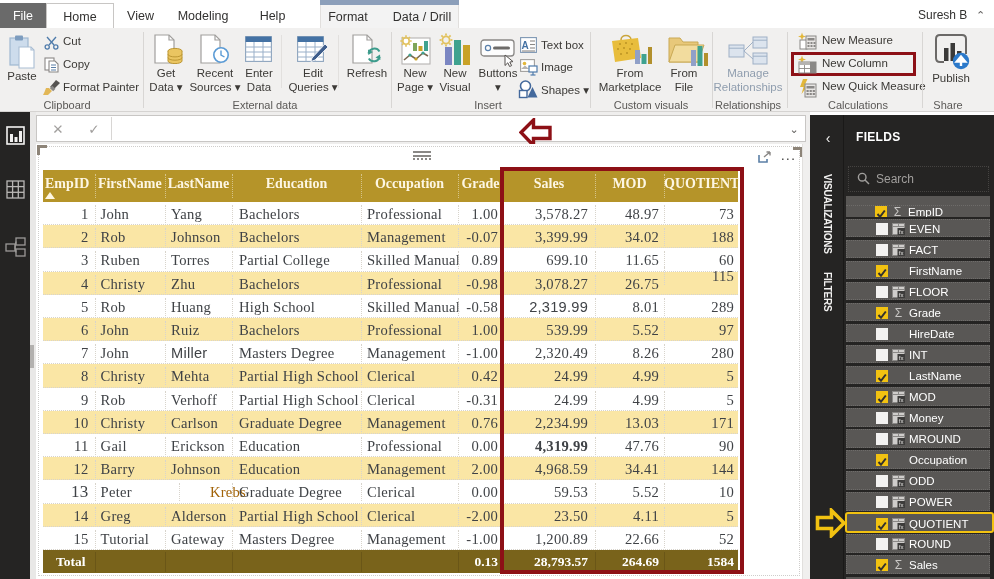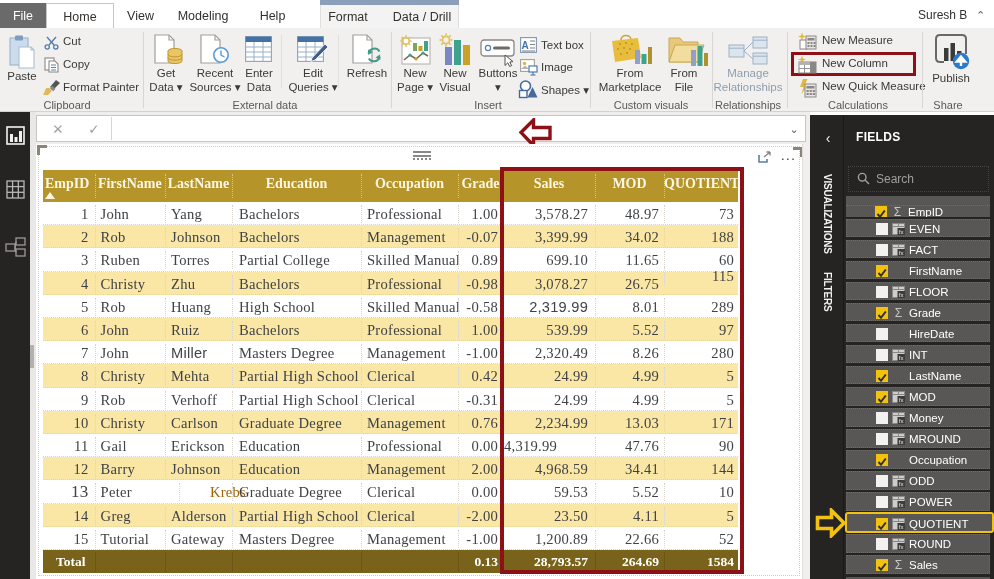--- a/index.html
+++ b/index.html
@@ -485,21 +485,21 @@
       <div class="abs" style="left:503px;top:413.8px;width:92px;height:18px;color:#3f4246;font-family:'Liberation Serif',serif;font-size:14.6px;letter-spacing:0.25px;white-space:nowrap;line-height:18px;text-align:right;padding-right:7px;border-left:1px dotted #d8d4cc;">2,234.99</div>
       <div class="abs" style="left:595px;top:413.8px;width:69px;height:18px;color:#3f4246;font-family:'Liberation Serif',serif;font-size:14.6px;letter-spacing:0.25px;white-space:nowrap;line-height:18px;text-align:right;padding-right:5px;border-left:1px dotted #d8d4cc;">13.03</div>
       <div class="abs" style="left:664px;top:413.8px;width:74px;height:18px;color:#3f4246;font-family:'Liberation Serif',serif;font-size:14.6px;letter-spacing:0.25px;white-space:nowrap;line-height:18px;text-align:right;padding-right:4px;border-left:1px dotted #d8d4cc;">171</div>
       <div class="abs" style="left:43px;top:434.0px;width:695px;height:23.2px;background:#ffffff;border-bottom:1px dotted #d8d4cc;"></div>
       <div class="abs" style="left:43px;top:437.0px;width:51.6px;height:18px;color:#3f4246;font-family:'Liberation Serif',serif;font-size:14.6px;letter-spacing:0.25px;white-space:nowrap;line-height:18px;text-align:right;padding-right:6px;">11</div>
       <div class="abs" style="left:94.6px;top:437.0px;width:70.4px;height:18px;color:#3f4246;font-family:'Liberation Serif',serif;font-size:14.6px;letter-spacing:0.25px;white-space:nowrap;line-height:18px;text-align:left;padding-left:5px;border-left:1px dotted #d8d4cc;">Gail</div>
       <div class="abs" style="left:165px;top:437.0px;width:67px;height:18px;color:#3f4246;font-family:'Liberation Serif',serif;font-size:14.6px;letter-spacing:0.25px;white-space:nowrap;line-height:18px;text-align:left;padding-left:5px;border-left:1px dotted #d8d4cc;">Erickson</div>
       <div class="abs" style="left:232px;top:437.0px;width:129px;height:18px;color:#3f4246;font-family:'Liberation Serif',serif;font-size:14.6px;letter-spacing:0.25px;white-space:nowrap;line-height:18px;text-align:left;padding-left:6px;border-left:1px dotted #d8d4cc;">Education</div>
       <div class="abs" style="left:361px;top:437.0px;width:97px;height:18px;color:#3f4246;font-family:'Liberation Serif',serif;font-size:14.6px;letter-spacing:0.25px;white-space:nowrap;line-height:18px;text-align:left;padding-left:5px;border-left:1px dotted #d8d4cc;">Professional</div>
       <div class="abs" style="left:458px;top:437.0px;width:45px;height:18px;color:#3f4246;font-family:'Liberation Serif',serif;font-size:14.6px;letter-spacing:0.25px;white-space:nowrap;line-height:18px;text-align:right;padding-right:5px;border-left:1px dotted #d8d4cc;">0.00</div>
-      <div class="abs" style="left:503px;top:437.0px;width:92px;height:18px;color:#3f4246;font-family:'Liberation Serif',serif;font-size:14.6px;letter-spacing:0.25px;white-space:nowrap;line-height:18px;text-align:left;padding-right:7px;border-left:1px dotted #d8d4cc;">4,319.99</div>
+      <div class="abs" style="left:503px;top:437.0px;width:92px;height:18px;color:#3f4246;font-family:'Liberation Serif',serif;font-size:14.6px;letter-spacing:0.25px;white-space:nowrap;line-height:18px;text-align:right;padding-right:7px;border-left:1px dotted #d8d4cc;font-weight:bold;">4,319.99</div>
       <div class="abs" style="left:595px;top:437.0px;width:69px;height:18px;color:#3f4246;font-family:'Liberation Serif',serif;font-size:14.6px;letter-spacing:0.25px;white-space:nowrap;line-height:18px;text-align:right;padding-right:5px;border-left:1px dotted #d8d4cc;">47.76</div>
       <div class="abs" style="left:664px;top:437.0px;width:74px;height:18px;color:#3f4246;font-family:'Liberation Serif',serif;font-size:14.6px;letter-spacing:0.25px;white-space:nowrap;line-height:18px;text-align:right;padding-right:4px;border-left:1px dotted #d8d4cc;">90</div>
       <div class="abs" style="left:43px;top:457.2px;width:695px;height:23.2px;background:#fae6a5;border-bottom:1px dotted #d8d4cc;"></div>
       <div class="abs" style="left:43px;top:460.2px;width:51.6px;height:18px;color:#3f4246;font-family:'Liberation Serif',serif;font-size:14.6px;letter-spacing:0.25px;white-space:nowrap;line-height:18px;text-align:right;padding-right:6px;">12</div>
       <div class="abs" style="left:94.6px;top:460.2px;width:70.4px;height:18px;color:#3f4246;font-family:'Liberation Serif',serif;font-size:14.6px;letter-spacing:0.25px;white-space:nowrap;line-height:18px;text-align:left;padding-left:5px;border-left:1px dotted #d8d4cc;">Barry</div>
       <div class="abs" style="left:165px;top:460.2px;width:67px;height:18px;color:#3f4246;font-family:'Liberation Serif',serif;font-size:14.6px;letter-spacing:0.25px;white-space:nowrap;line-height:18px;text-align:left;padding-left:5px;border-left:1px dotted #d8d4cc;">Johnson</div>
       <div class="abs" style="left:232px;top:460.2px;width:129px;height:18px;color:#3f4246;font-family:'Liberation Serif',serif;font-size:14.6px;letter-spacing:0.25px;white-space:nowrap;line-height:18px;text-align:left;padding-left:6px;border-left:1px dotted #d8d4cc;">Education</div>
       <div class="abs" style="left:361px;top:460.2px;width:97px;height:18px;color:#3f4246;font-family:'Liberation Serif',serif;font-size:14.6px;letter-spacing:0.25px;white-space:nowrap;line-height:18px;text-align:left;padding-left:5px;border-left:1px dotted #d8d4cc;">Management</div>
       <div class="abs" style="left:458px;top:460.2px;width:45px;height:18px;color:#3f4246;font-family:'Liberation Serif',serif;font-size:14.6px;letter-spacing:0.25px;white-space:nowrap;line-height:18px;text-align:right;padding-right:5px;border-left:1px dotted #d8d4cc;">2.00</div>
       <div class="abs" style="left:503px;top:460.2px;width:92px;height:18px;color:#3f4246;font-family:'Liberation Serif',serif;font-size:14.6px;letter-spacing:0.25px;white-space:nowrap;line-height:18px;text-align:right;padding-right:7px;border-left:1px dotted #d8d4cc;">4,968.59</div>

